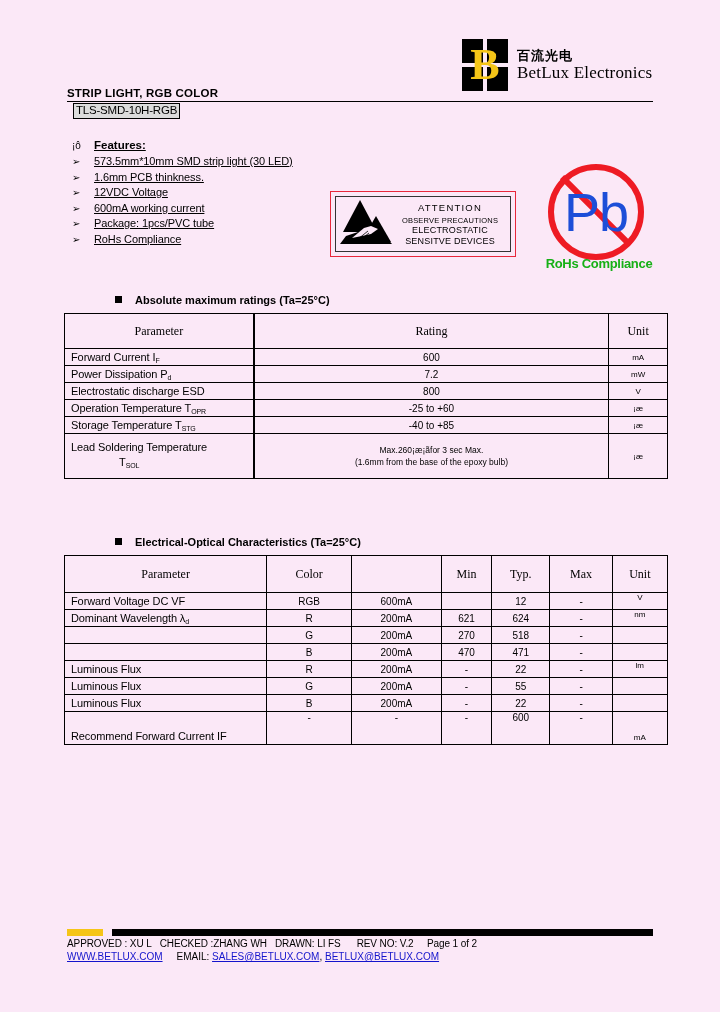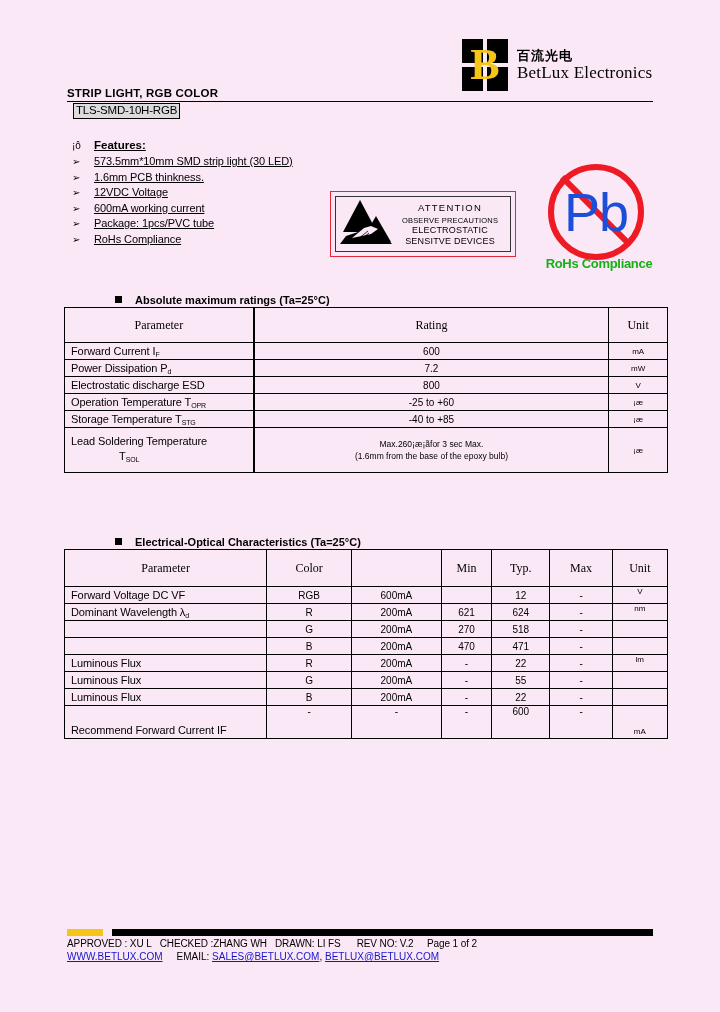--- a/index.html
+++ b/index.html
@@ -239,20 +239,21 @@
     background: #000;
     margin-right: 13px;
     vertical-align: 1px;
   }
 
   
   table.dt {
     position: absolute;
     border-collapse: collapse;
     background: #14532d;
+    margin-top: 6px;
   }
   table.dt td, table.dt th {
     border: 1px solid #000;
     padding: 0;
     font-weight: normal;
     background: #fbe8f7;
   }
   .hdr-cell {
     font-family: "Liberation Serif", serif;
     font-weight: bold;

